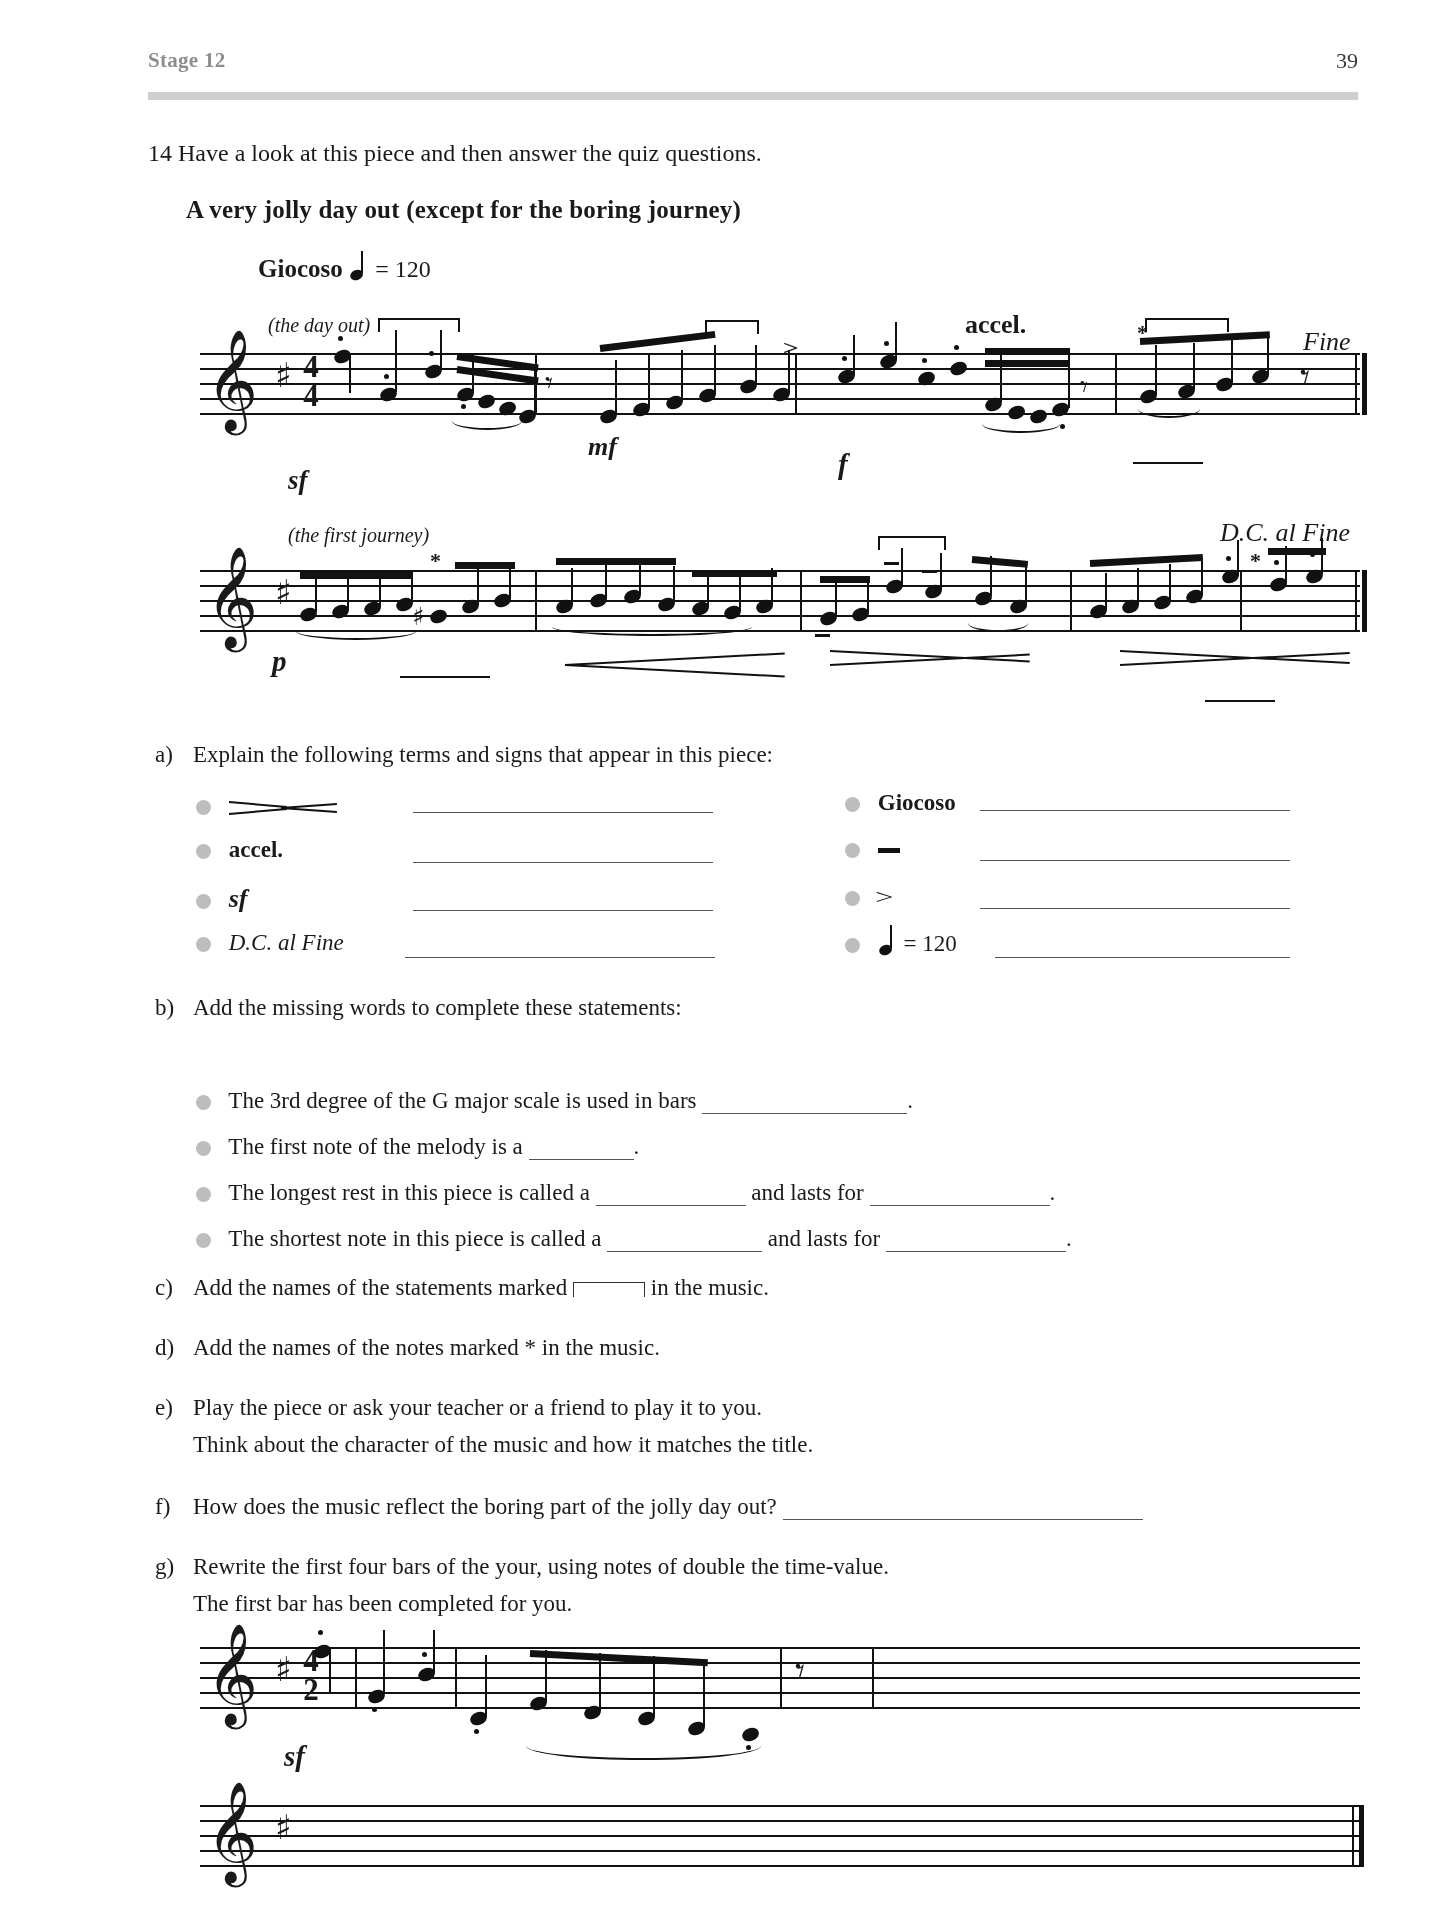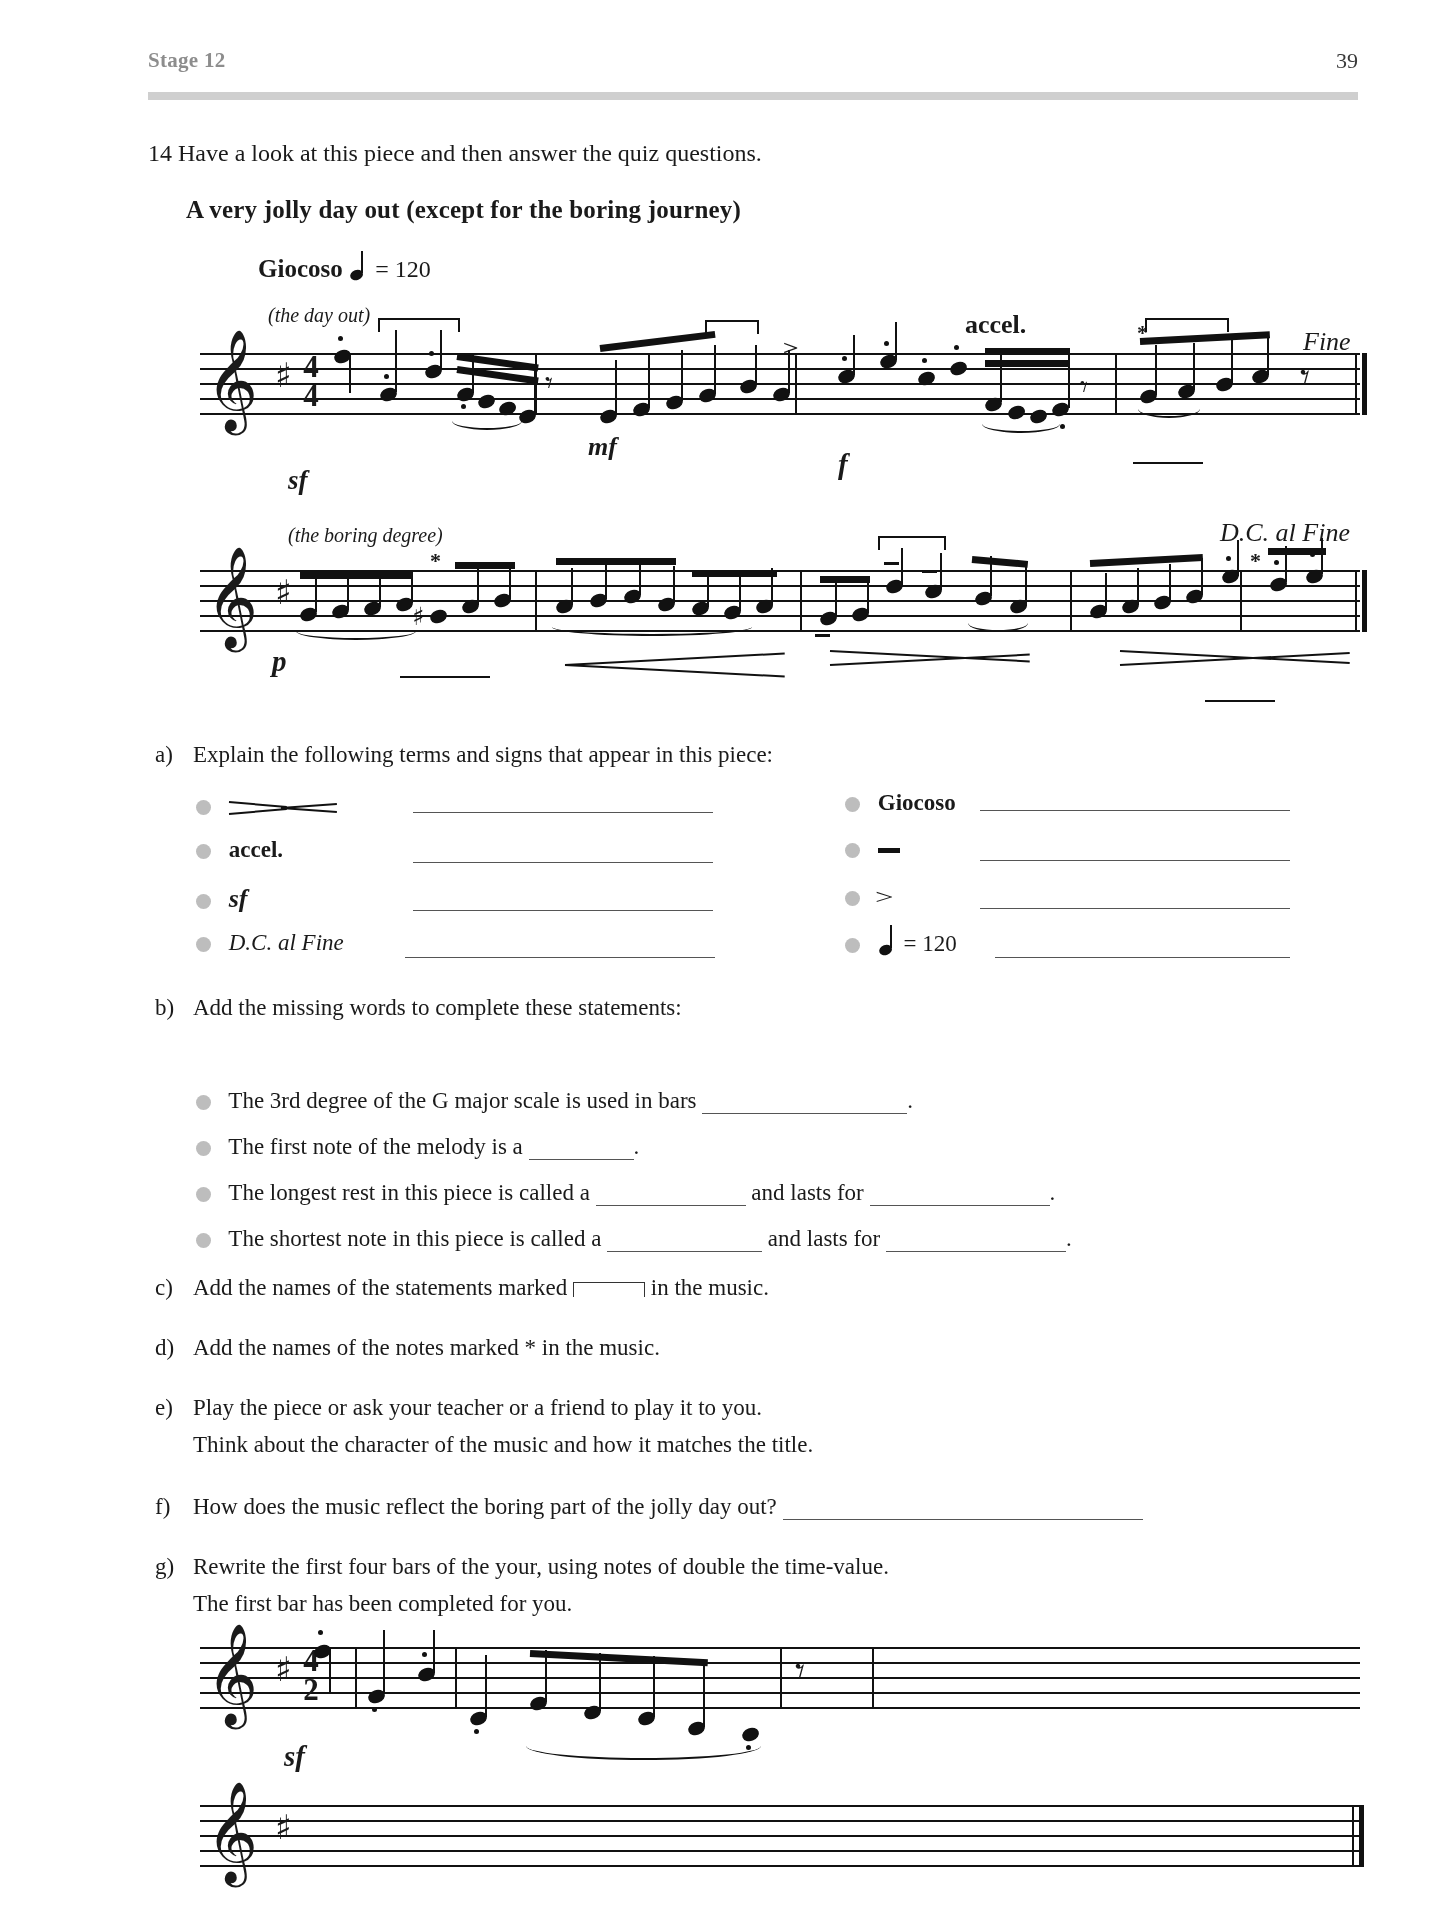--- a/index.html
+++ b/index.html
@@ -91,21 +91,21 @@
 
   <div class="tempo">
     <span>Giocoso</span>
     <span style="display:inline-block;position:relative;width:20px;height:26px;vertical-align:-4px;">
       <span style="position:absolute;left:1px;top:15px;width:13px;height:9.5px;background:#111;border-radius:50%;transform:rotate(-20deg);"></span>
       <span style="position:absolute;left:12px;top:-4px;width:2.2px;height:22px;background:#111;"></span>
     </span>
     <span class="eq">= 120</span>
   </div>
 
-  <div class="sub-label" style="left:268px;top:304px;">(the day out)</div>
+  <div class="sub-label" style="left:268px;top:314px;">(the day out)</div>
 
   <div class="markup bd" style="left:965px;top:310px;font-size:26px;">accel.</div>
   <div class="star" style="left:1137px;top:322px;">*</div>
   <div class="markup it" style="left:1303px;top:327px;font-size:26px;">Fine</div>
   <div class="accent" style="left:785px;top:337px;">&gt;</div>
 
   <div class="staff" id="s1" style="left:200px;top:353px;width:1160px;height:62px;">
     <div class="ln" style="top:0px;"></div>
       <div class="ln" style="top:15px;"></div>
     <div class="ln" style="top:30px;"></div>
@@ -195,21 +195,21 @@
   <div class="notehead" style="left:1216px;top:378px;"></div>
     <div class="stem" style="left:1231px;top:340px;height:43px;"></div>
   <div class="notehead" style="left:1252px;top:370px;"></div>
     <div class="stem" style="left:1267px;top:338px;height:37px;"></div>
   <div class="beam" style="left:1140px;top:338px;width:130px;transform:rotate(-3deg);transform-origin:left;"></div>
   <div class="bracket" style="left:1145px;top:318px;width:80px;"></div>
   <div class="slur" style="left:1138px;top:400px;width:62px;"></div>
   <div class="restq" style="left:1300px;top:358px;">𝄾</div>
   <div style="position:absolute;left:1133px;top:462px;width:70px;height:1.8px;background:#111;"></div>
 
-  <div class="sub-label" style="left:288px;top:524px;">(the boring degree)</div>
+  <div class="sub-label" style="left:288px;top:524px;">(the first journey)</div>
   <div class="star" style="left:430px;top:550px;">*</div>
   <div class="markup it" style="left:1220px;top:518px;font-size:26px;">D.C. al Fine</div>
   <div class="star" style="left:1250px;top:550px;">*</div>
 
   <div class="staff" style="left:200px;top:570px;width:1160px;height:62px;">
     <div class="ln" style="top:0px;"></div>
       <div class="ln" style="top:15px;"></div>
     <div class="ln" style="top:30px;"></div>
       <div class="ln" style="top:45px;"></div>
     <div class="ln" style="top:60px;"></div>

